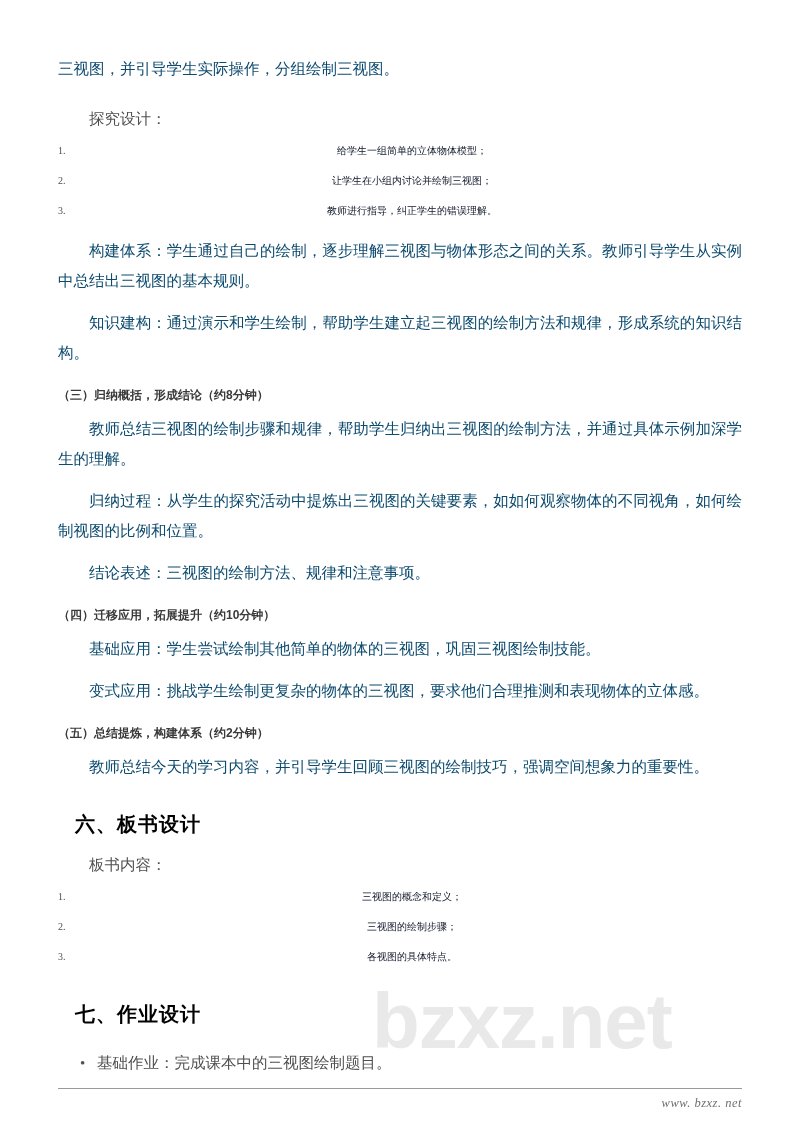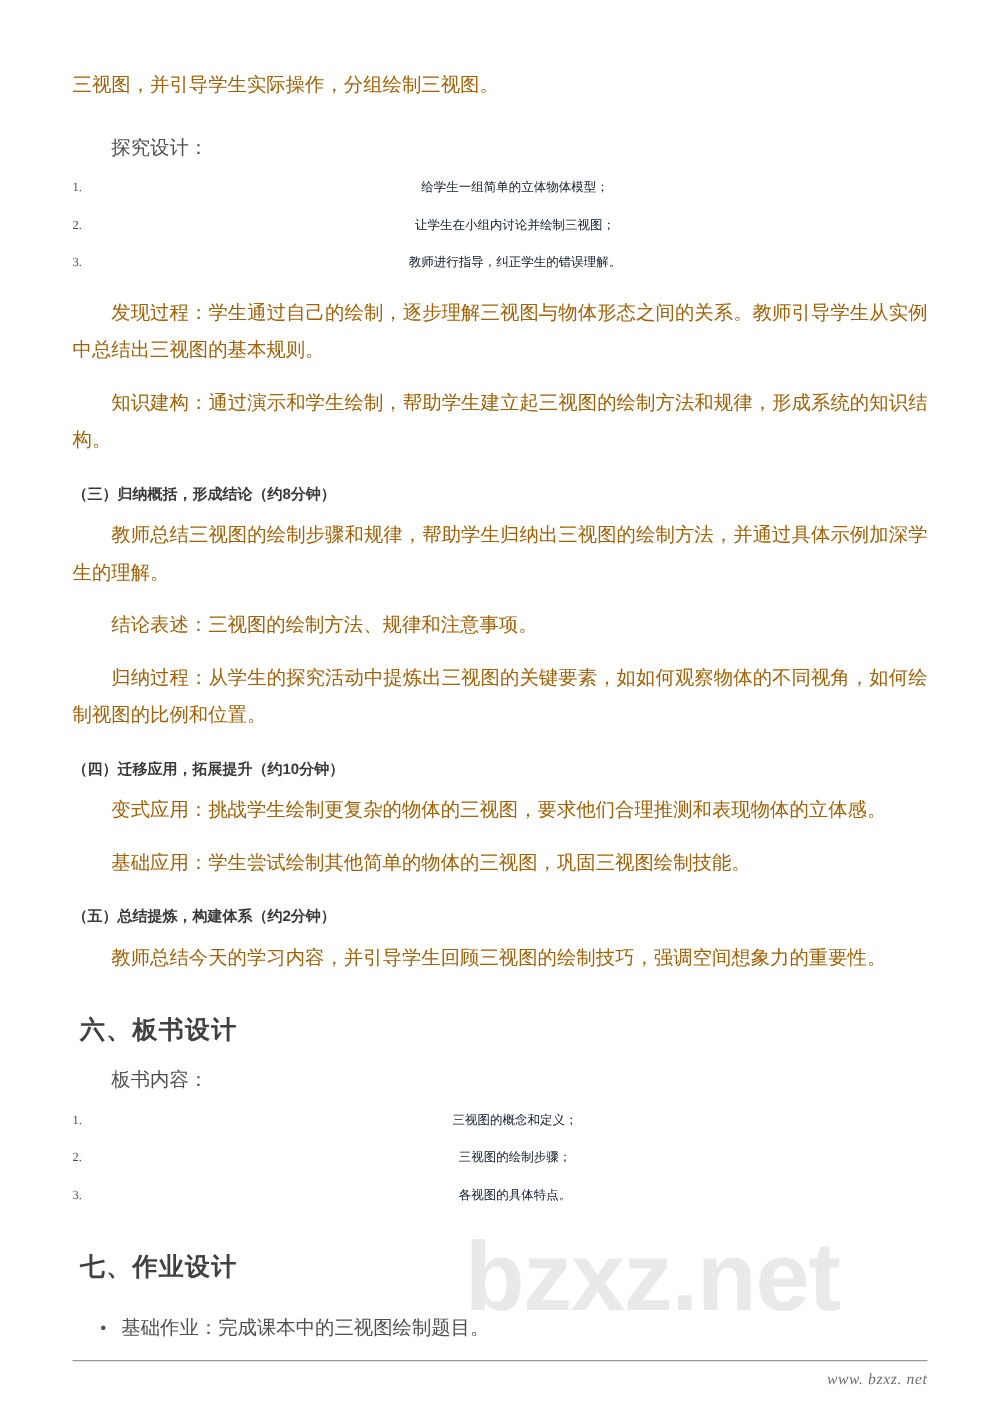--- a/index.html
+++ b/index.html
@@ -50,21 +50,21 @@
   }
 
   
   .para {
     font-size: 15.5px;
     line-height: 30px;
     text-align: justify;
     text-justify: inter-ideograph;
     text-indent: 2em;
     margin: 0 0 12px 0;
-    color: #a16207;
+    color: #0c4a6e;
   }
   .para.noindent { text-indent: 0; }
 
   
   .sublabel {
     font-size: 15.5px;
     line-height: 30px;
     text-indent: 2em;
     margin: 0 0 2px 0;
     color: #4f4f4f;
@@ -128,22 +128,22 @@
     color: #3a3a3a;
     margin: 8px 0 4px 0;
   }
 
   
   .mainheading {
     font-family: "Liberation Sans", "DejaVu Sans", sans-serif;
     font-weight: bold;
     font-size: 20px;
     line-height: 32px;
-    color: #404040;
-    margin: 26px 0 10px 6px;
+    color: #000000;
+    margin: 26px 0 10px 17px;
     letter-spacing: 1px;
   }
 
   .gap-sm { height: 8px; }
 
   
   .footer {
     position: absolute;
     left: 58px;
     top: 1088px;
@@ -174,29 +174,29 @@
 
   <div class="content" id="content-root">
       <p class="para noindent">三视图，并引导学生实际操作，分组绘制三视图。</p>
       <div class="gap-sm"></div>
       <p class="sublabel">探究设计：</p>
       <ol class="numlist">
         <li>给学生一组简单的立体物体模型；</li>
         <li>让学生在小组内讨论并绘制三视图；</li>
         <li>教师进行指导，纠正学生的错误理解。</li>
       </ol>
-      <p class="para">发现过程：学生通过自己的绘制，逐步理解三视图与物体形态之间的关系。教师引导学生从实例中总结出三视图的基本规则。</p>
+      <p class="para">构建体系：学生通过自己的绘制，逐步理解三视图与物体形态之间的关系。教师引导学生从实例中总结出三视图的基本规则。</p>
       <p class="para">知识建构：通过演示和学生绘制，帮助学生建立起三视图的绘制方法和规律，形成系统的知识结构。</p>
       <h3 class="subheading">（三）归纳概括，形成结论（约8分钟）</h3>
       <p class="para">教师总结三视图的绘制步骤和规律，帮助学生归纳出三视图的绘制方法，并通过具体示例加深学生的理解。</p>
+      <p class="para">归纳过程：从学生的探究活动中提炼出三视图的关键要素，如如何观察物体的不同视角，如何绘制视图的比例和位置。</p>
       <p class="para">结论表述：三视图的绘制方法、规律和注意事项。</p>
-      <p class="para">归纳过程：从学生的探究活动中提炼出三视图的关键要素，如如何观察物体的不同视角，如何绘制视图的比例和位置。</p>
       <h3 class="subheading">（四）迁移应用，拓展提升（约10分钟）</h3>
+      <p class="para">基础应用：学生尝试绘制其他简单的物体的三视图，巩固三视图绘制技能。</p>
       <p class="para">变式应用：挑战学生绘制更复杂的物体的三视图，要求他们合理推测和表现物体的立体感。</p>
-      <p class="para">基础应用：学生尝试绘制其他简单的物体的三视图，巩固三视图绘制技能。</p>
       <h3 class="subheading">（五）总结提炼，构建体系（约2分钟）</h3>
       <p class="para">教师总结今天的学习内容，并引导学生回顾三视图的绘制技巧，强调空间想象力的重要性。</p>
       <h2 class="mainheading">六、板书设计</h2>
       <p class="sublabel">板书内容：</p>
       <ol class="numlist">
         <li>三视图的概念和定义；</li>
         <li>三视图的绘制步骤；</li>
         <li>各视图的具体特点。</li>
       </ol>
       <h2 class="mainheading">七、作业设计</h2>

